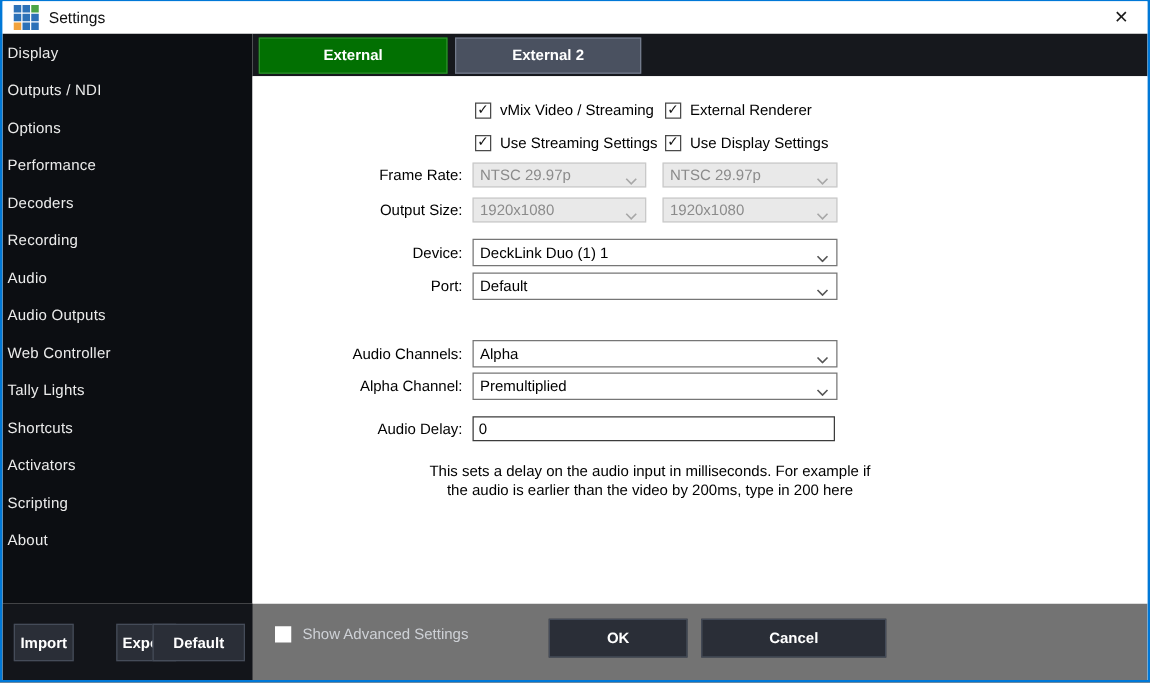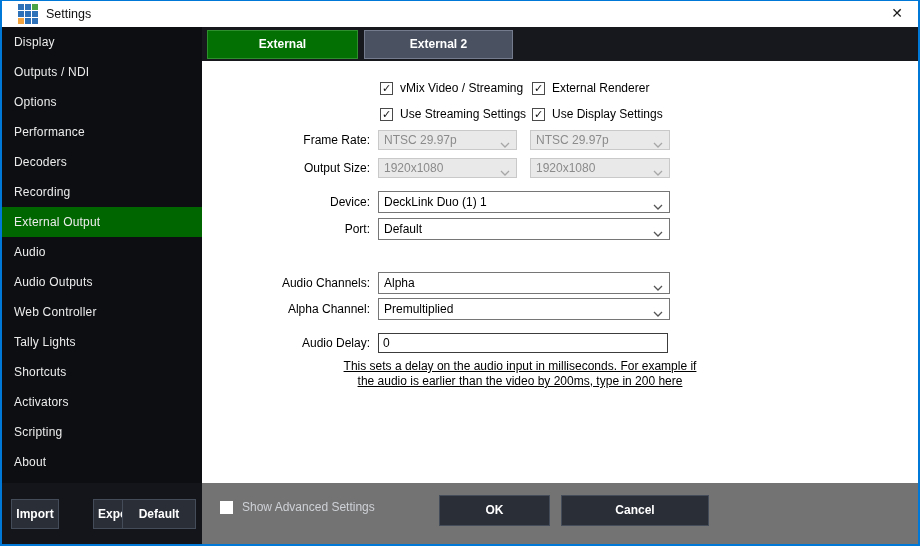--- a/index.html
+++ b/index.html
@@ -8,37 +8,37 @@
 
   .window {
     position:relative; width:920px; height:546px;
     border-style:solid; border-color:#0078d7; border-width:1px 2px 2px 2px;
     background:#fff; overflow:hidden;
   }
 
   
   .titlebar {
     position:absolute; left:0; top:0; right:0; height:26px;
-    background:#ffffff; display:flex; align-items:center; padding-left:16px;
+    background:#ffffff; display:flex; align-items:center; padding-left:9px;
   }
   .app-icon { width:20px; height:20px; display:grid; grid-template-columns:repeat(3,6px); grid-template-rows:repeat(3,6px); gap:1px; }
   .app-icon span { width:6px; height:6px; }
   .sq-blue { background:#2d72b8; }
   .sq-green { background:#4ba546; }
   .sq-orange { background:#f2a33d; }
   .win-title { margin-left:8px; font-size:12.5px; color:#101010; }
   .close-btn { margin-left:auto; width:42px; height:26px; text-align:center; line-height:25px; font-size:14px; color:#1a1a1a; cursor:pointer; }
 
   
   .sidebar {
     position:absolute; left:0; top:26px; width:200px; height:456px;
     background:#0c0e12;
   }
   .side-item {
-    height:30px; line-height:30px; padding-left:12px;
+    height:30px; line-height:30px; padding-left:4px;
     color:#ececec; font-size:12px; cursor:pointer; letter-spacing:.2px;
   }
   .side-item.selected { background:#006600; }
 
   
   .tabbar {
     position:absolute; left:200px; right:0; top:26px; height:34px;
     background:#16181d;
   }
   .tab {
@@ -69,21 +69,21 @@
   }
   .combo .chev { position:absolute; right:6px; top:50%; margin-top:-3px; }
   .combo.disabled { background:#e9e9e9; color:#8b8b8b; border-color:#c9c9c9; cursor:default; }
 
   .textbox {
     position:absolute; background:#fff; border:1px solid #3c3c3c;
     font-size:12px; color:#000; padding-left:4px;
     font-family:"Liberation Sans", sans-serif; outline:none;
   }
 
-  .help { position:absolute; left:140px; top:298px; width:356px; text-align:center; font-size:12px; color:#000; line-height:15px;text-decoration:underline; }
+  .help { position:absolute; left:140px; top:309px; width:356px; text-align:center; font-size:12px; color:#000; line-height:15px; }
 
   
   .footer { position:absolute; left:0; right:0; bottom:0; height:61px; background:#737373; }
   .footer-left { position:absolute; left:0; top:0; width:200px; height:61px; background:#13151a; }
   .btn {
     position:absolute; background:#2a2e37; border:1px solid #454c59;
     color:#fff; font-size:12px; font-weight:bold; text-align:center; cursor:pointer;
   }
   .btn-import { left:9px; top:16px; width:48px; height:30px; line-height:28px; }
   .btn-export { left:64px; top:16px; width:48px; height:30px; line-height:28px;margin-left:27px; }
@@ -116,21 +116,20 @@
     <div class="close-btn">✕</div>
   </div>
 
   <div class="sidebar">
     <div class="side-item">Display</div>
     <div class="side-item">Outputs / NDI</div>
     <div class="side-item">Options</div>
     <div class="side-item">Performance</div>
     <div class="side-item">Decoders</div>
     <div class="side-item">Recording</div>
-    <div class="side-item selected">External Output</div>
     <div class="side-item">Audio</div>
     <div class="side-item">Audio Outputs</div>
     <div class="side-item">Web Controller</div>
     <div class="side-item">Tally Lights</div>
     <div class="side-item">Shortcuts</div>
     <div class="side-item">Activators</div>
     <div class="side-item">Scripting</div>
     <div class="side-item">About</div>
   </div>
 

